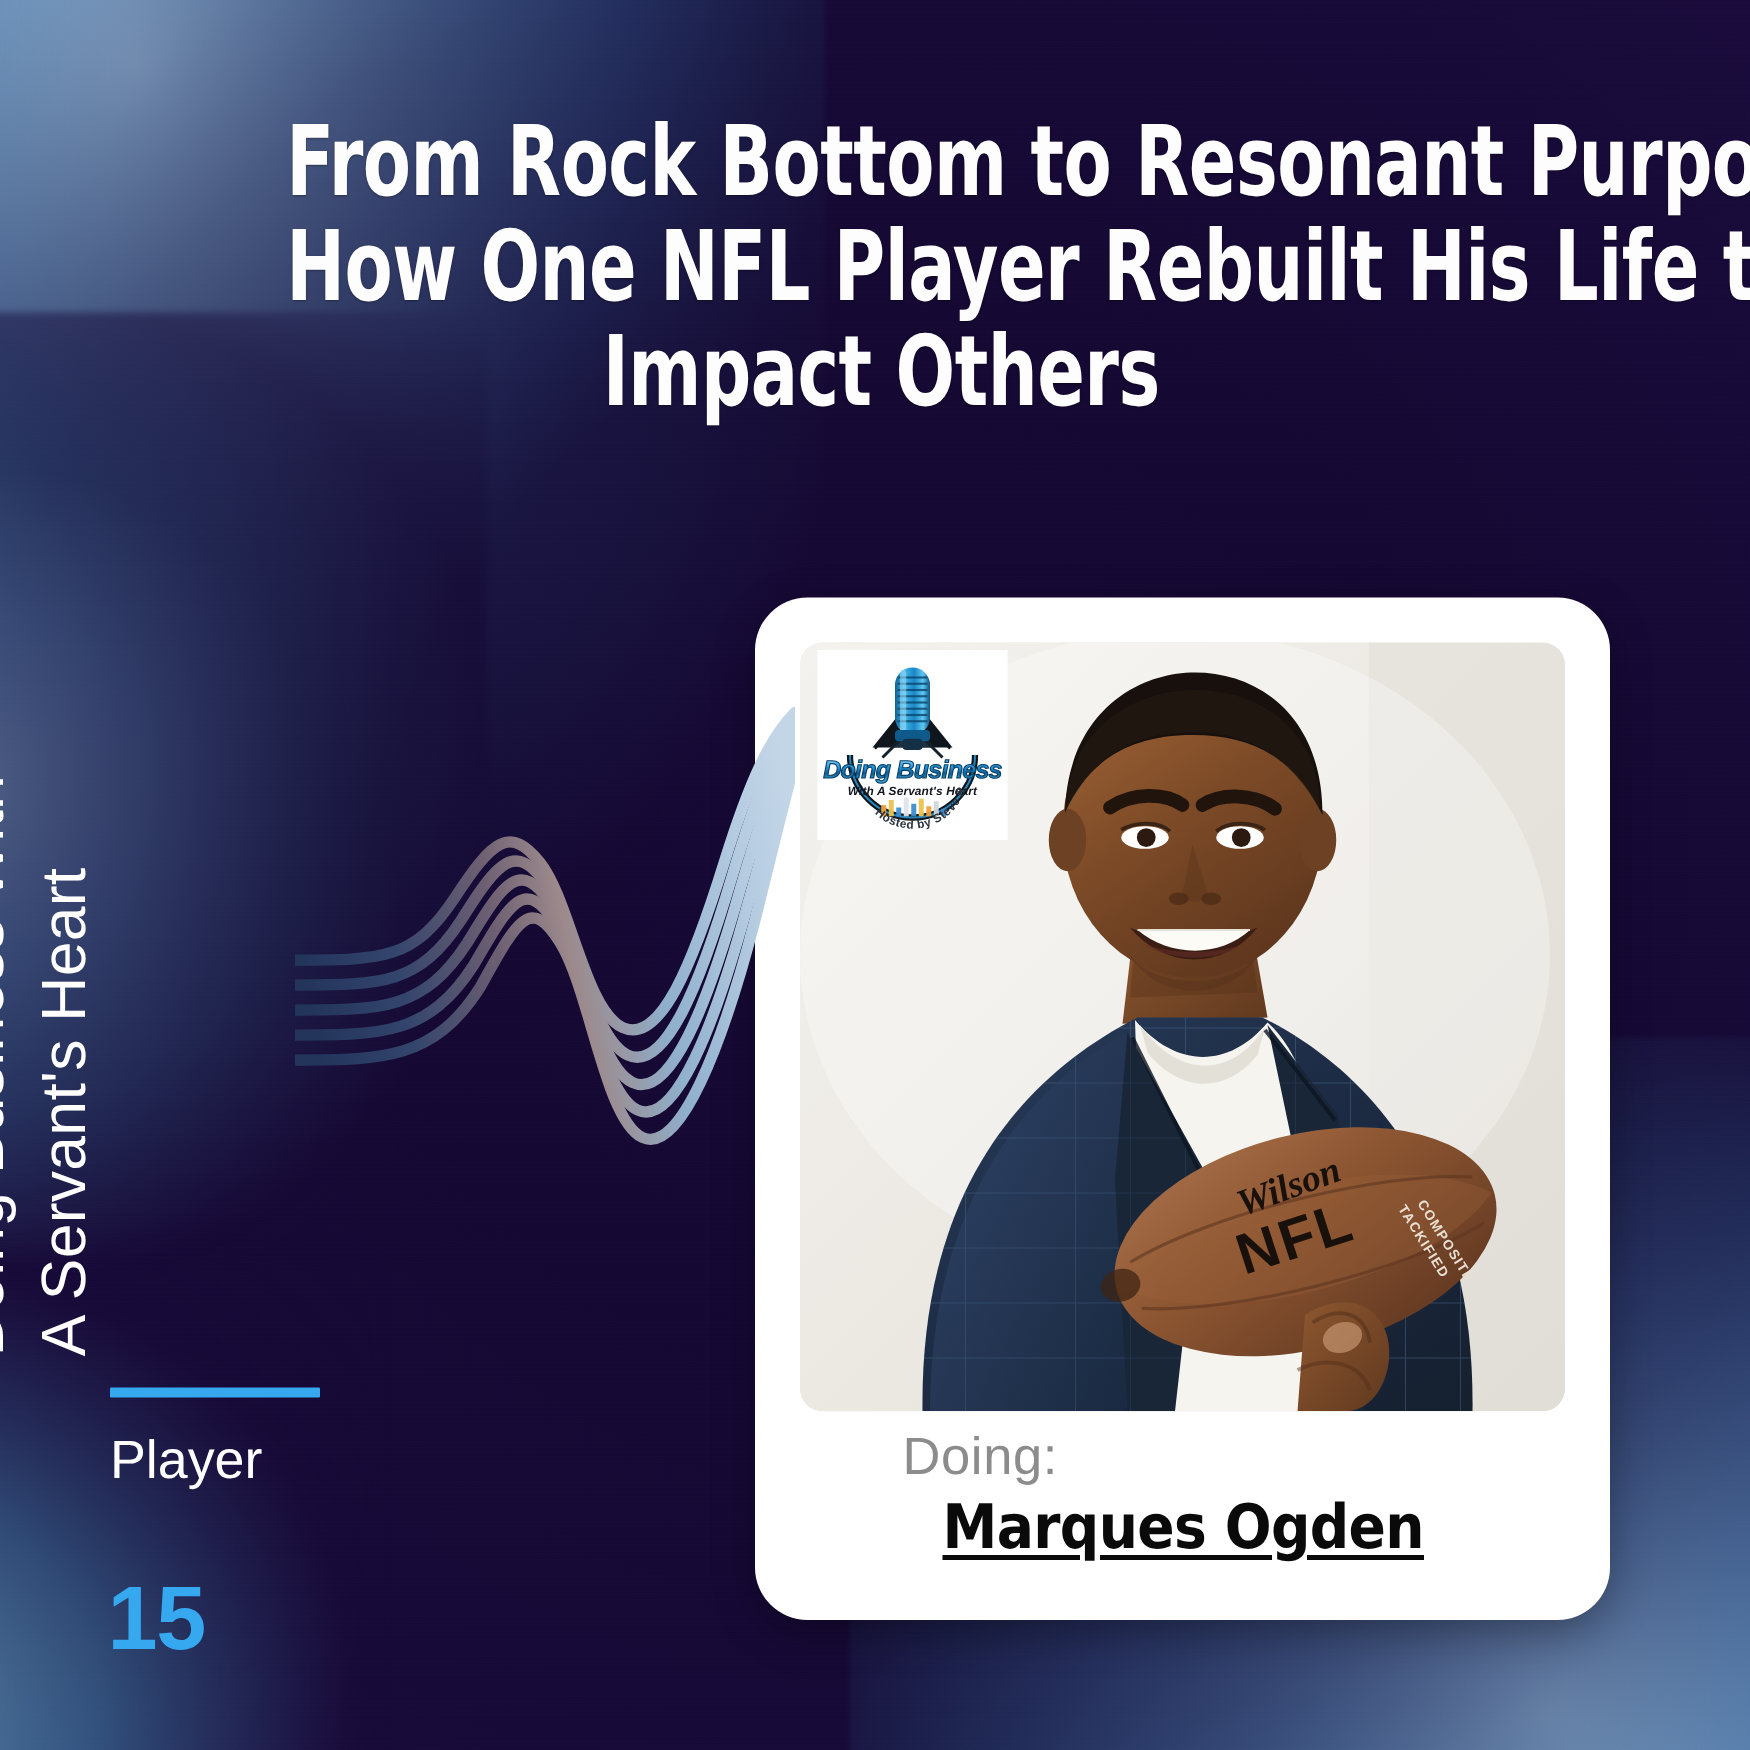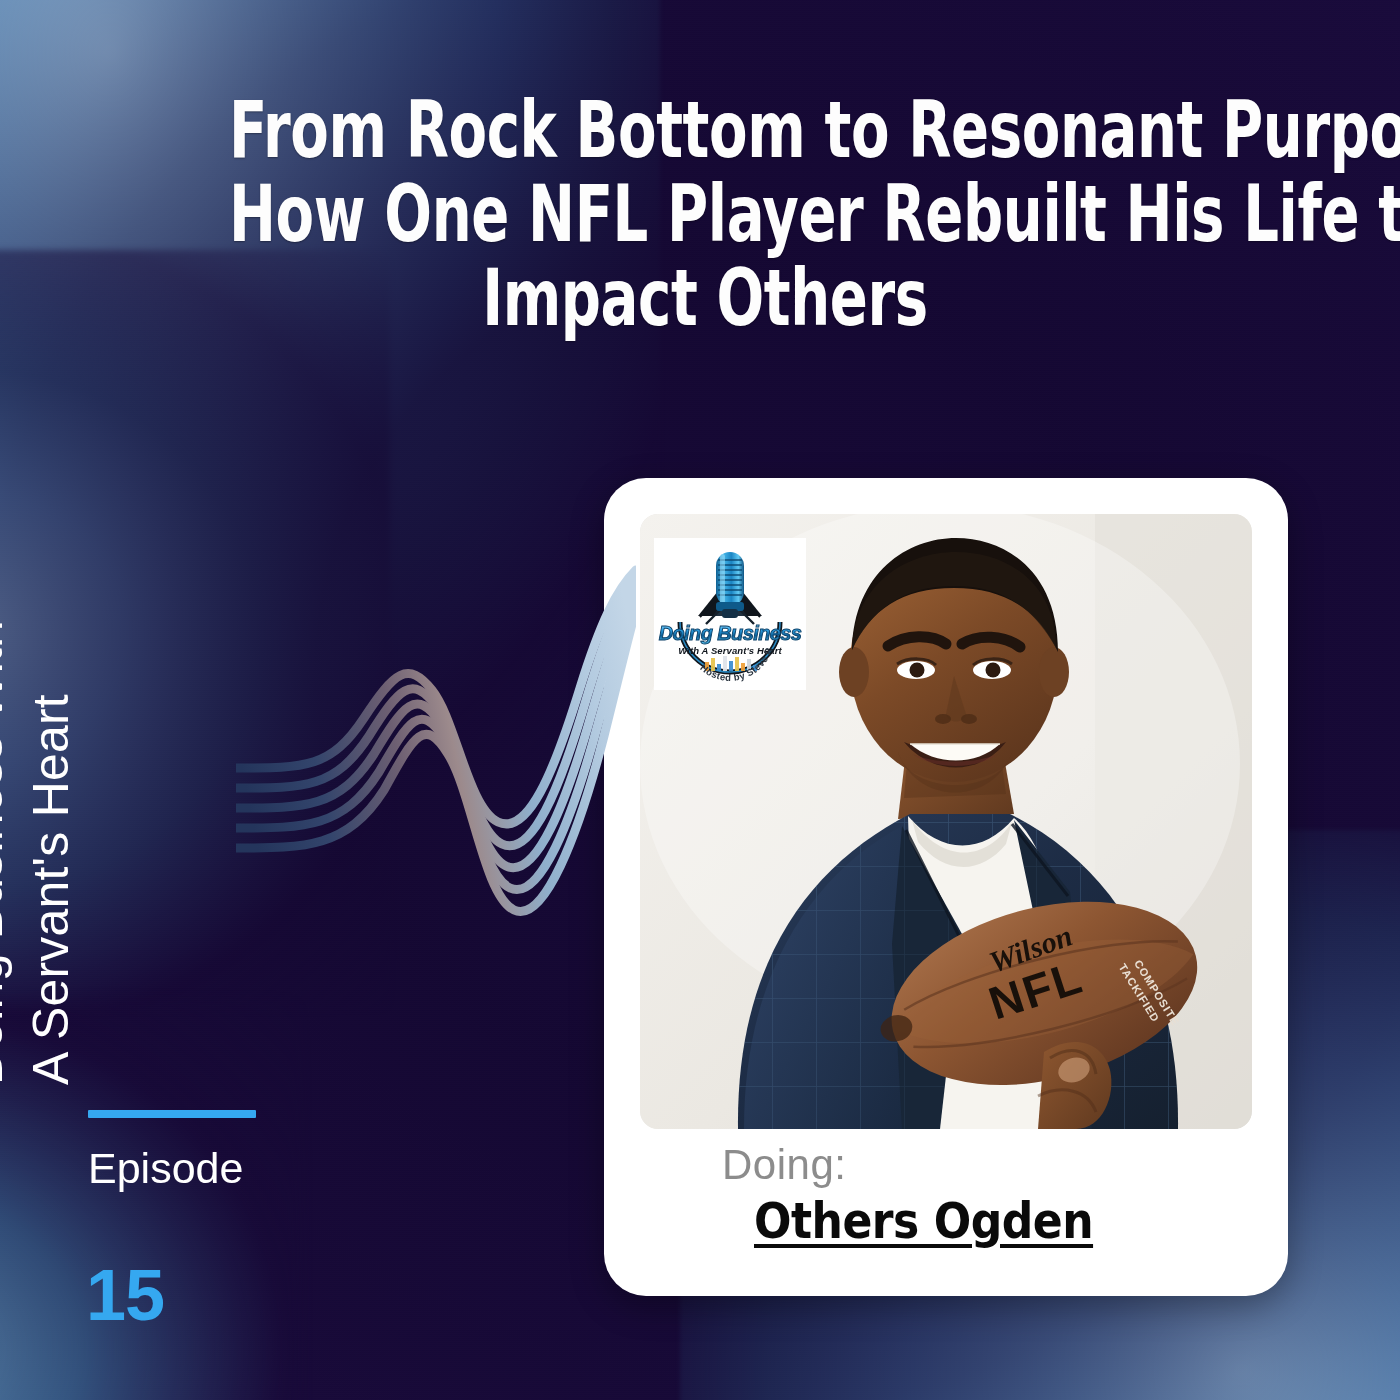--- a/index.html
+++ b/index.html
@@ -162,21 +162,21 @@
     left: 36px; top: 36px;
     width: 612px; height: 615px;
     border-radius: 18px;
     overflow: hidden;
     background: #eceae6;
   }
   .photo-svg { display: block; width: 100%; height: 100%; }
 
   .logo-badge {
     position: absolute;
-    left: 14px; top: 24px;
+    left: 14px; top: 6px;
     width: 152px; height: 152px;
     background: #ffffff;
     z-index: 4;
   }
   .logo-svg { display:block; width: 100%; height: 100%; }
 
   .guest-label {
     position: absolute;
     left: 118px; top: 664px;
     color: #8c8c8c;
@@ -254,21 +254,21 @@
       <div class="show-title-inner">
         <span>Doing Business With</span>
         <span>A Servant's Heart</span>
       </div>
     </div>
   </div>
 
   <div class="accent-rule"></div>
 
   <div class="ep-meta">
-    <span>Episode</span>
+    <span>Player</span>
   </div>
   <div class="ep-number">15</div>
 
   <div class="guest-card">
 
     <div class="photo-frame">
       <svg class="photo-svg" viewBox="0 0 612 615" preserveAspectRatio="xMidYMid slice" xmlns="http://www.w3.org/2000/svg" aria-hidden="true">
         <defs>
           <linearGradient id="bgwall" x1="0" y1="0" x2="1" y2="1">
             <stop offset="0%" stop-color="#f4f2ee"></stop>
@@ -449,16 +449,16 @@
             <path id="hostarc" d="M34 112 A 44 44 0 0 0 118 112" fill="none"></path>
             <text fill="#2b3540" font-family="'Liberation Sans',sans-serif" font-weight="700" font-size="9.5" letter-spacing="0.4">
               <textPath href="#hostarc" startOffset="20%">Hosted by Steve Ramona</textPath>
             </text>
           </g>
         </svg>
       </div>
     </div>
 
     <div class="guest-label">Doing:</div>
-    <div class="guest-name">Others Ogden</div>
+    <div class="guest-name">Marques Ogden</div>
   </div>
 
 </div>
 
 </body></html>

